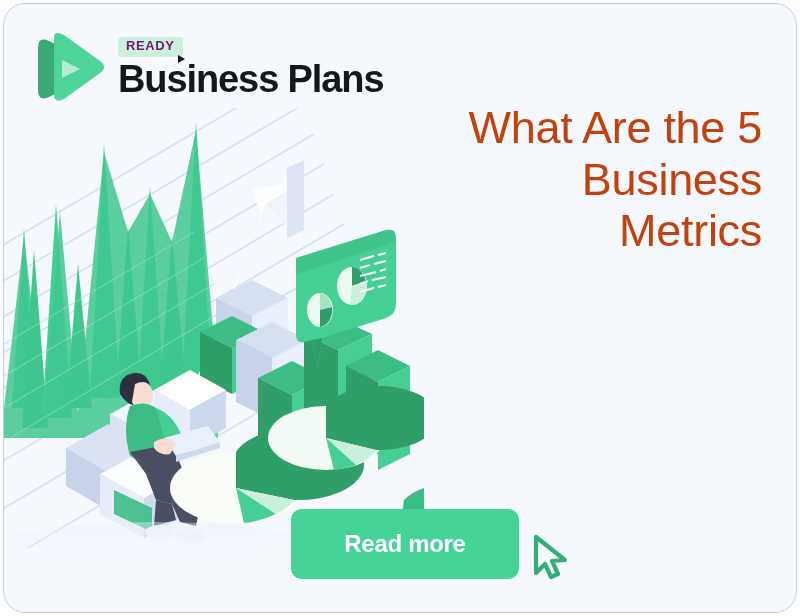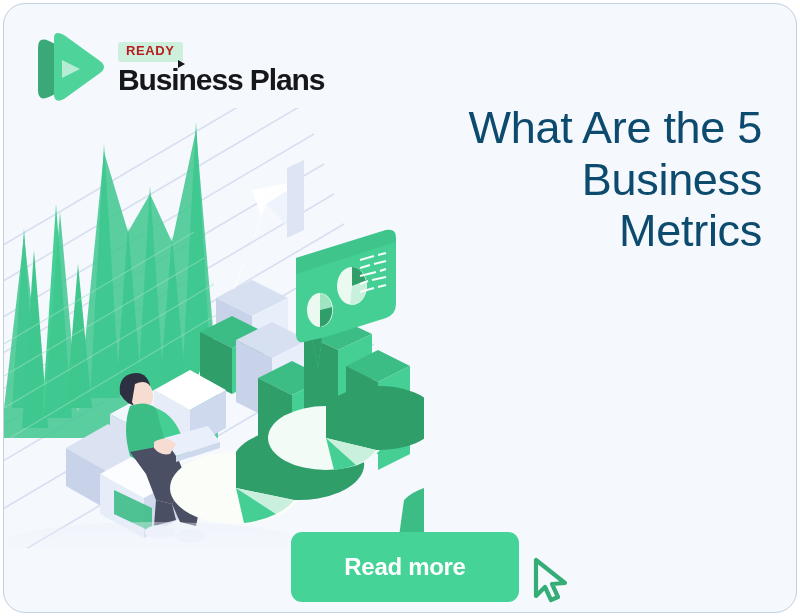--- a/index.html
+++ b/index.html
@@ -31,31 +31,31 @@
     left: 28px;
     top: 26px;
     display: flex;
     align-items: center;
     gap: 14px;
   }
   #logo-mark { width: 72px; height: 78px; display: block; flex: none; }
   #logo-text-block { display: flex; flex-direction: column; align-items: flex-start; gap: 1px; }
   #ready-badge {
     background: #cdf0dd;
-    color: #b91c1c;
+    color: #701a75;
     font-size: 13px;
     font-weight: bold;
     letter-spacing: 0.6px;
     padding: 2px 8px 3px 8px;
     border-radius: 3px;
     line-height: 1.15;
   }
   #brand-name {
     position: relative;
-    font-size: 30px;
+    font-size: 38px;
     font-weight: bold;
     color: #15171a;
     letter-spacing: -1.1px;
     line-height: 1.12;
     white-space: nowrap;
   }
   #brand-play-accent {
     position: absolute;
     left: 60px;
     top: -3px;
@@ -65,34 +65,34 @@
     border-bottom: 4.5px solid transparent;
   }
 
   
   #headline {
     position: absolute;
     right: 34px;
     top: 98px;
     width: 420px;
     text-align: right;
-    color: #0c4a6e;
+    color: #c2410c;
     font-size: 45px;
     line-height: 1.145;
     letter-spacing: -0.3px;
     font-weight: normal;
     margin: 0;
   }
   #headline .hl-line { display: block; white-space: nowrap; }
 
   
   #cta-row {
     position: absolute;
     left: 287px;
-    top: 528px;
+    top: 505px;
     display: flex;
     align-items: flex-end;
     gap: 10px;
   }
   #read-more-button {
     background: #45d397;
     color: #ffffff;
     border: none;
     border-radius: 11px;
     font-family: "Liberation Sans", sans-serif;

